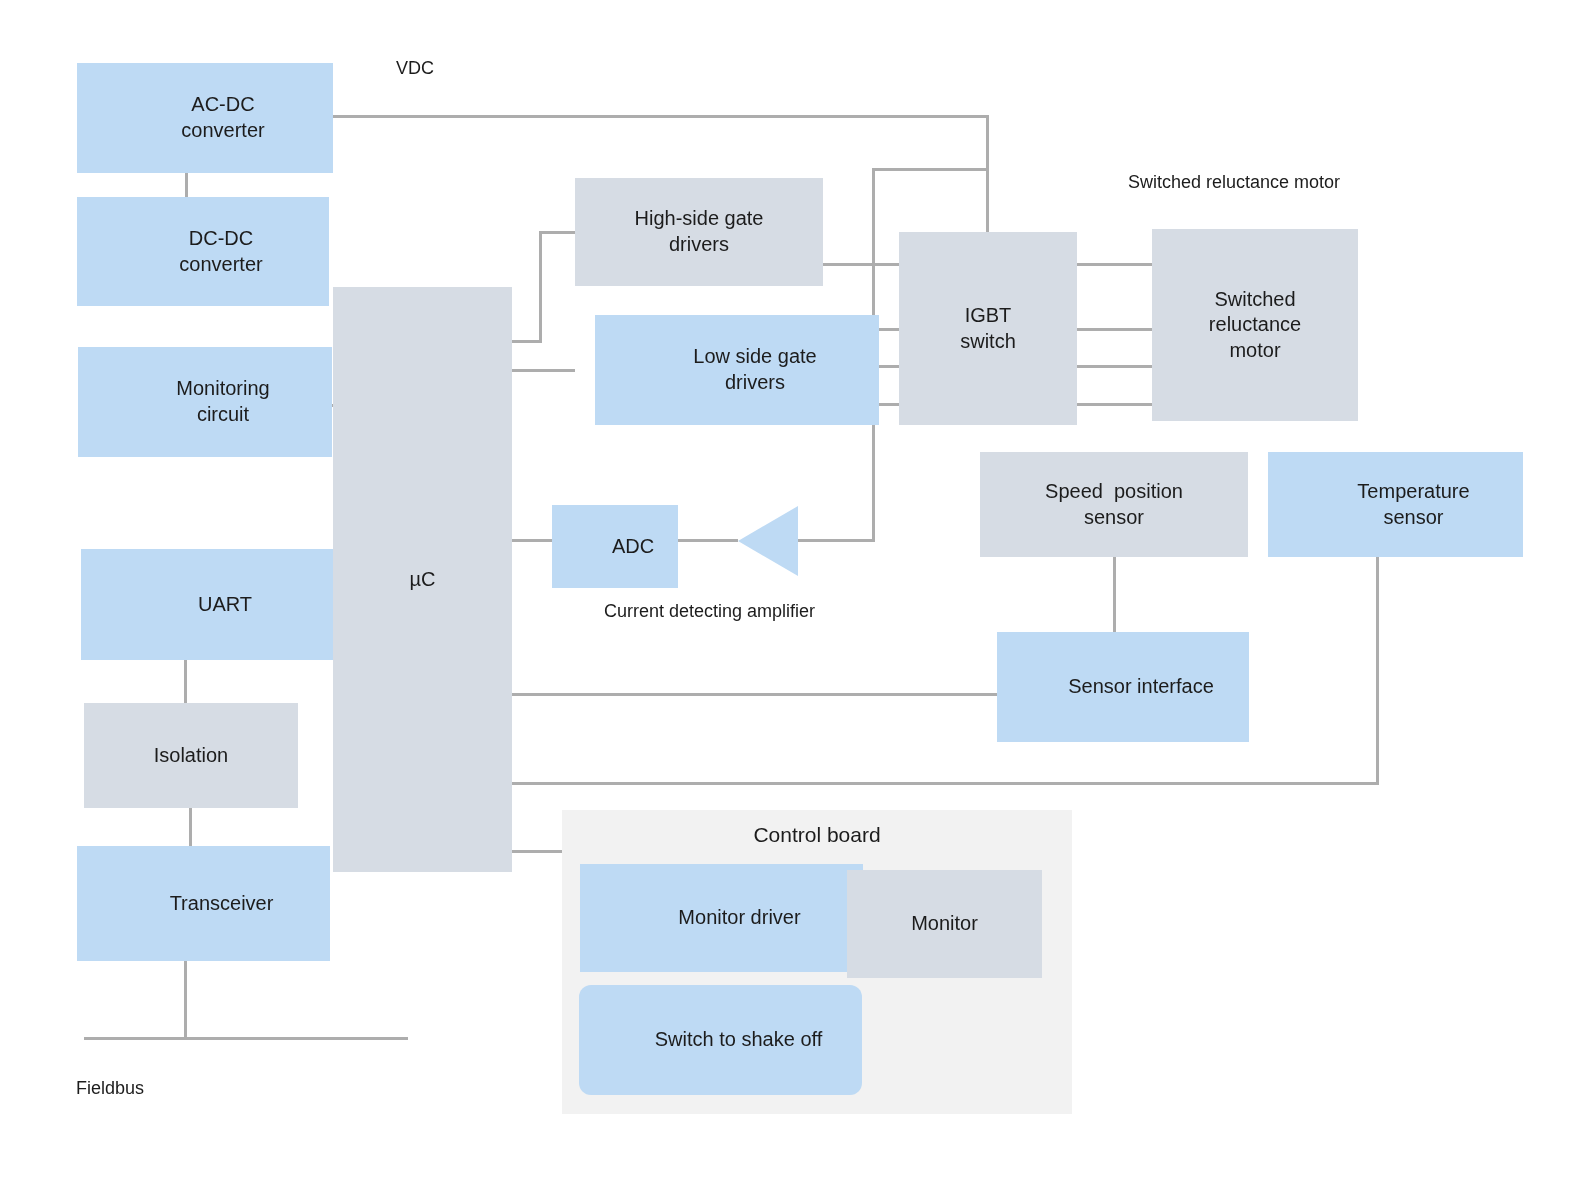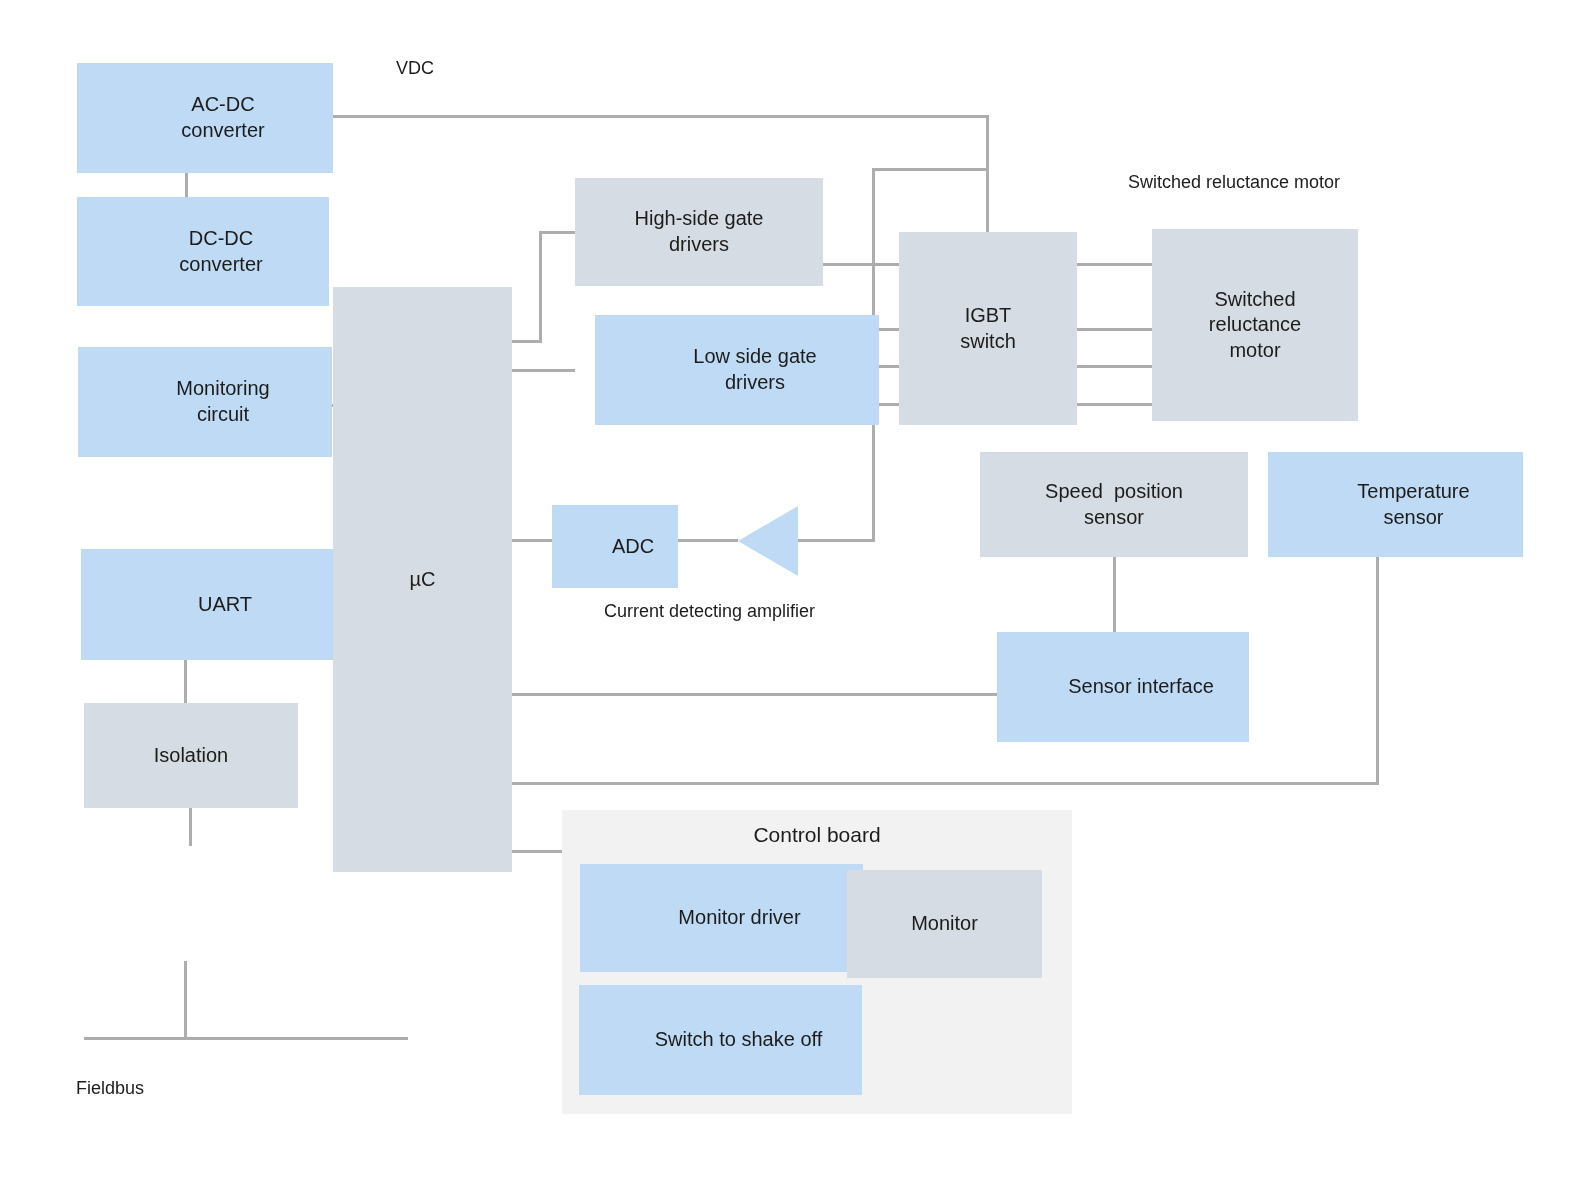--- a/index.html
+++ b/index.html
@@ -68,21 +68,21 @@
   #n-ls         { left: 575px;  top: 315px; width: 248px; height: 110px; margin-left: 20px; }
   #n-adc        { left: 552px;  top: 505px; width: 90px;  height: 83px;  }
   #n-igbt       { left: 899px;  top: 232px; width: 178px; height: 193px; }
   #n-motor      { left: 1152px; top: 229px; width: 206px; height: 192px; }
   #n-sps        { left: 980px;  top: 452px; width: 268px; height: 105px; }
   #n-temp       { left: 1268px; top: 452px; width: 219px; height: 105px; }
   #n-sensorif   { left: 997px;  top: 632px; width: 216px; height: 110px; }
   #n-panel      { left: 562px;  top: 810px; width: 510px; height: 304px; }
   #n-mdriver    { left: 580px;  top: 864px; width: 247px; height: 108px; }
   #n-monitor    { left: 847px;  top: 870px; width: 195px; height: 108px; }
-  #n-shakeoff   { left: 579px;  top: 985px; width: 247px; height: 110px; }
+  #n-shakeoff   { left: 579px;  top: 985px; width: 247px; height: 110px; border-radius: 12px; }
   
   #l-vdc      { left: 396px;  top: 57px;  }
   #l-srm      { left: 1128px; top: 171px; }
   #l-cda      { left: 604px;  top: 600px; }
   #l-fieldbus { left: 76px;   top: 1049px; margin-top: 28px;}
 </style>
 </head>
 <body>
 
 <div class="canvas">
@@ -124,20 +124,21 @@
   </div>
 
   <div class="node blue" id="n-acdc">AC-DC
 converter</div>
   <div class="node blue" id="n-dcdc">DC-DC
 converter</div>
   <div class="node blue" id="n-monitoring">Monitoring
 circuit</div>
   <div class="node blue" id="n-uart">UART</div>
   <div class="node gray" id="n-isolation">Isolation</div>
+  <div class="node blue" id="n-transceiver">Transceiver</div>
   <div class="node gray" id="n-uc">µC</div>
   <div class="node gray" id="n-hs">High-side gate
 drivers</div>
   <div class="node blue" id="n-ls">Low side gate
 drivers</div>
   <div class="node blue" id="n-adc">ADC</div>
   <div class="node gray" id="n-igbt">IGBT
 switch</div>
   <div class="node gray" id="n-motor">Switched
 reluctance

